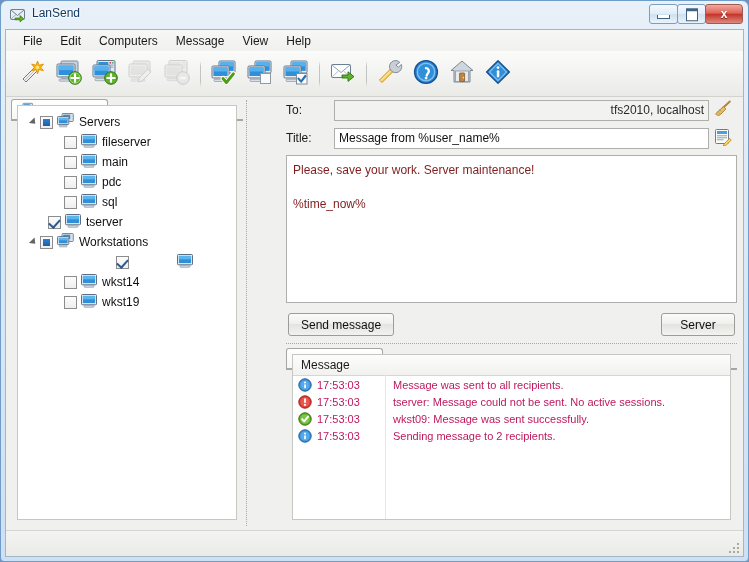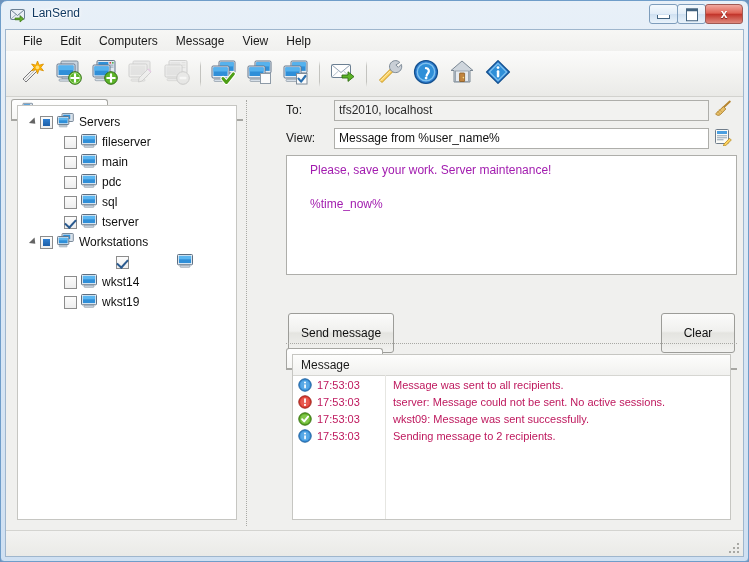--- a/index.html
+++ b/index.html
@@ -136,31 +136,31 @@
 
   
   .field-row{display:flex;align-items:center;height:22px;margin-bottom:6px;}
   .field-label{width:48px;font-size:12px;color:#1a1a1a;}
   .field-input{
     flex:1;height:21px;box-sizing:border-box;
     border:1px solid #aeaeaa;background:#fff;
     font-family:"Liberation Sans",sans-serif;font-size:12px;color:#101010;
     padding:0 4px;line-height:19px;outline:none;
   }
-  .field-input.readonly{background:#f2f2f0;color:#2a2a2a;}
+  .field-input.readonly{background:#f2f2f0;color:#2a2a2a;text-align:right;}
   .field-icon{width:28px;display:flex;align-items:center;justify-content:center;cursor:default;}
   #msgbody{
-    position:absolute;left:0;right:0;top:56px;height:120px;
+    position:absolute;left:0;right:0;top:56px;height:148px;
     box-sizing:border-box;border:1px solid #aeaeaa;background:#fff;
-    padding:6px 23px;font-family:"Liberation Sans",sans-serif;font-size:12px;
-    color:#a21caf;line-height:17px;white-space:pre-wrap;overflow:hidden;outline:none;
+    padding:6px 6px;font-family:"Liberation Sans",sans-serif;font-size:12px;
+    color:#7f1d1d;line-height:17px;white-space:pre-wrap;overflow:hidden;outline:none;
     resize:none;
   }
   .btn{
-    height:40px;min-width:74px;padding:0 12px;box-sizing:border-box;
+    height:23px;min-width:74px;padding:0 12px;box-sizing:border-box;
     border:1px solid #9c9c98;border-radius:3px;
     background:linear-gradient(180deg,#fbfbfa 0%,#f0f0ee 45%,#e4e4e0 50%,#f2f2f0 100%);
     font-family:"Liberation Sans",sans-serif;font-size:12px;color:#101010;cursor:default;
   }
   #btn-send{position:absolute;left:2px;top:214px;}
   #btn-clear{position:absolute;right:2px;top:214px;}
   #hsplit{position:absolute;left:0;right:0;top:244px;height:1px;border-top:1px dotted #a8a8a4;}
 
   
   #log-area{position:absolute;left:0;right:0;top:249px;bottom:0;}
@@ -485,21 +485,21 @@
               <span class="tw"></span>
               <span class="cb"></span>
               <span class="ind"><svg width="16" height="14" viewBox="0 0 16 14">
   <rect x="0.5" y="0.5" width="15" height="10.3" rx=".9" fill="#e9eff5" stroke="#5c6e81" stroke-width="1"></rect>
   <rect x="1.9" y="1.9" width="12.2" height="7.2" fill="#2f8fd8"></rect>
   <rect x="1.9" y="1.9" width="12.2" height="3.4" fill="#5bb6f0"></rect>
   <rect x="3" y="11.3" width="10" height="2" rx=".8" fill="#cdd8e2" stroke="#7d8b99" stroke-width=".6"></rect>
 </svg></span>
               <span class="lbl">sql</span>
             </div>
-            <div class="tree-row" style="padding-left: 32px;">
+            <div class="tree-row" style="padding-left: 16px;">
               <span class="tw"></span>
               <span class="cb checked"></span>
               <span class="ind"><svg width="16" height="14" viewBox="0 0 16 14">
   <rect x="0.5" y="0.5" width="15" height="10.3" rx=".9" fill="#e9eff5" stroke="#5c6e81" stroke-width="1"></rect>
   <rect x="1.9" y="1.9" width="12.2" height="7.2" fill="#2f8fd8"></rect>
   <rect x="1.9" y="1.9" width="12.2" height="3.4" fill="#5bb6f0"></rect>
   <rect x="3" y="11.3" width="10" height="2" rx=".8" fill="#cdd8e2" stroke="#7d8b99" stroke-width=".6"></rect>
 </svg></span>
               <span class="lbl">tserver</span>
             </div>
@@ -567,42 +567,42 @@
                 <path d="M15.8 1.6 L8.6 8.2" stroke="#b6852f" stroke-width="2" stroke-linecap="round"></path>
                 <path d="M9.4 6.6 L11.8 9 L6.6 14.4 C5 16 2.4 15.4 1.6 13.8 L9.4 6.6Z" fill="#e8c06a" stroke="#a97e2c" stroke-width=".9" stroke-linejoin="round"></path>
                 <path d="M3.2 11 L6.2 14" stroke="#c49a46" stroke-width=".8"></path>
                 <path d="M5 9.2 L8 12.2" stroke="#c49a46" stroke-width=".8"></path>
               </svg>
             </span>
           </div>
         </div>
 
         <div class="field-row">
-          <div class="field-label">View:</div>
+          <div class="field-label">Title:</div>
           <input class="field-input" type="text" value="Message from %user_name%" style="">
           <div class="field-icon">
             <span>
               <svg width="18" height="18" viewBox="0 0 18 18">
                 <rect x="1.5" y="1.5" width="13" height="14" rx="1" fill="#fbfbf7" stroke="#6f7d8b"></rect>
                 <rect x="3" y="3" width="10" height="3" fill="#4b9fe0"></rect>
                 <rect x="3" y="7.2" width="10" height="1.1" fill="#9aaab8"></rect>
                 <rect x="3" y="9.2" width="10" height="1.1" fill="#9aaab8"></rect>
                 <rect x="3" y="11.2" width="6.5" height="1.1" fill="#9aaab8"></rect>
                 <path d="M10 16 L15.6 10.3 L17.3 12 L11.7 17.7 L9.4 18 Z" fill="#fcd15e" stroke="#b58a24" stroke-width=".8"></path>
               </svg>
             </span>
           </div>
         </div>
 
         <textarea id="msgbody" spellcheck="false" placeholder="" style="">Please, save your work. Server maintenance!
 
 %time_now%</textarea>
 
         <button class="btn" id="btn-send">Send message</button>
-        <button class="btn" id="btn-clear">Clear</button>
+        <button class="btn" id="btn-clear">Server</button>
 
         <div id="hsplit"></div>
 
         <div id="log-area">
           <div class="tabstrip">
             <div class="tab">
               <span>Application log</span>
             </div>
             <div class="tab-body"></div>
           </div>

